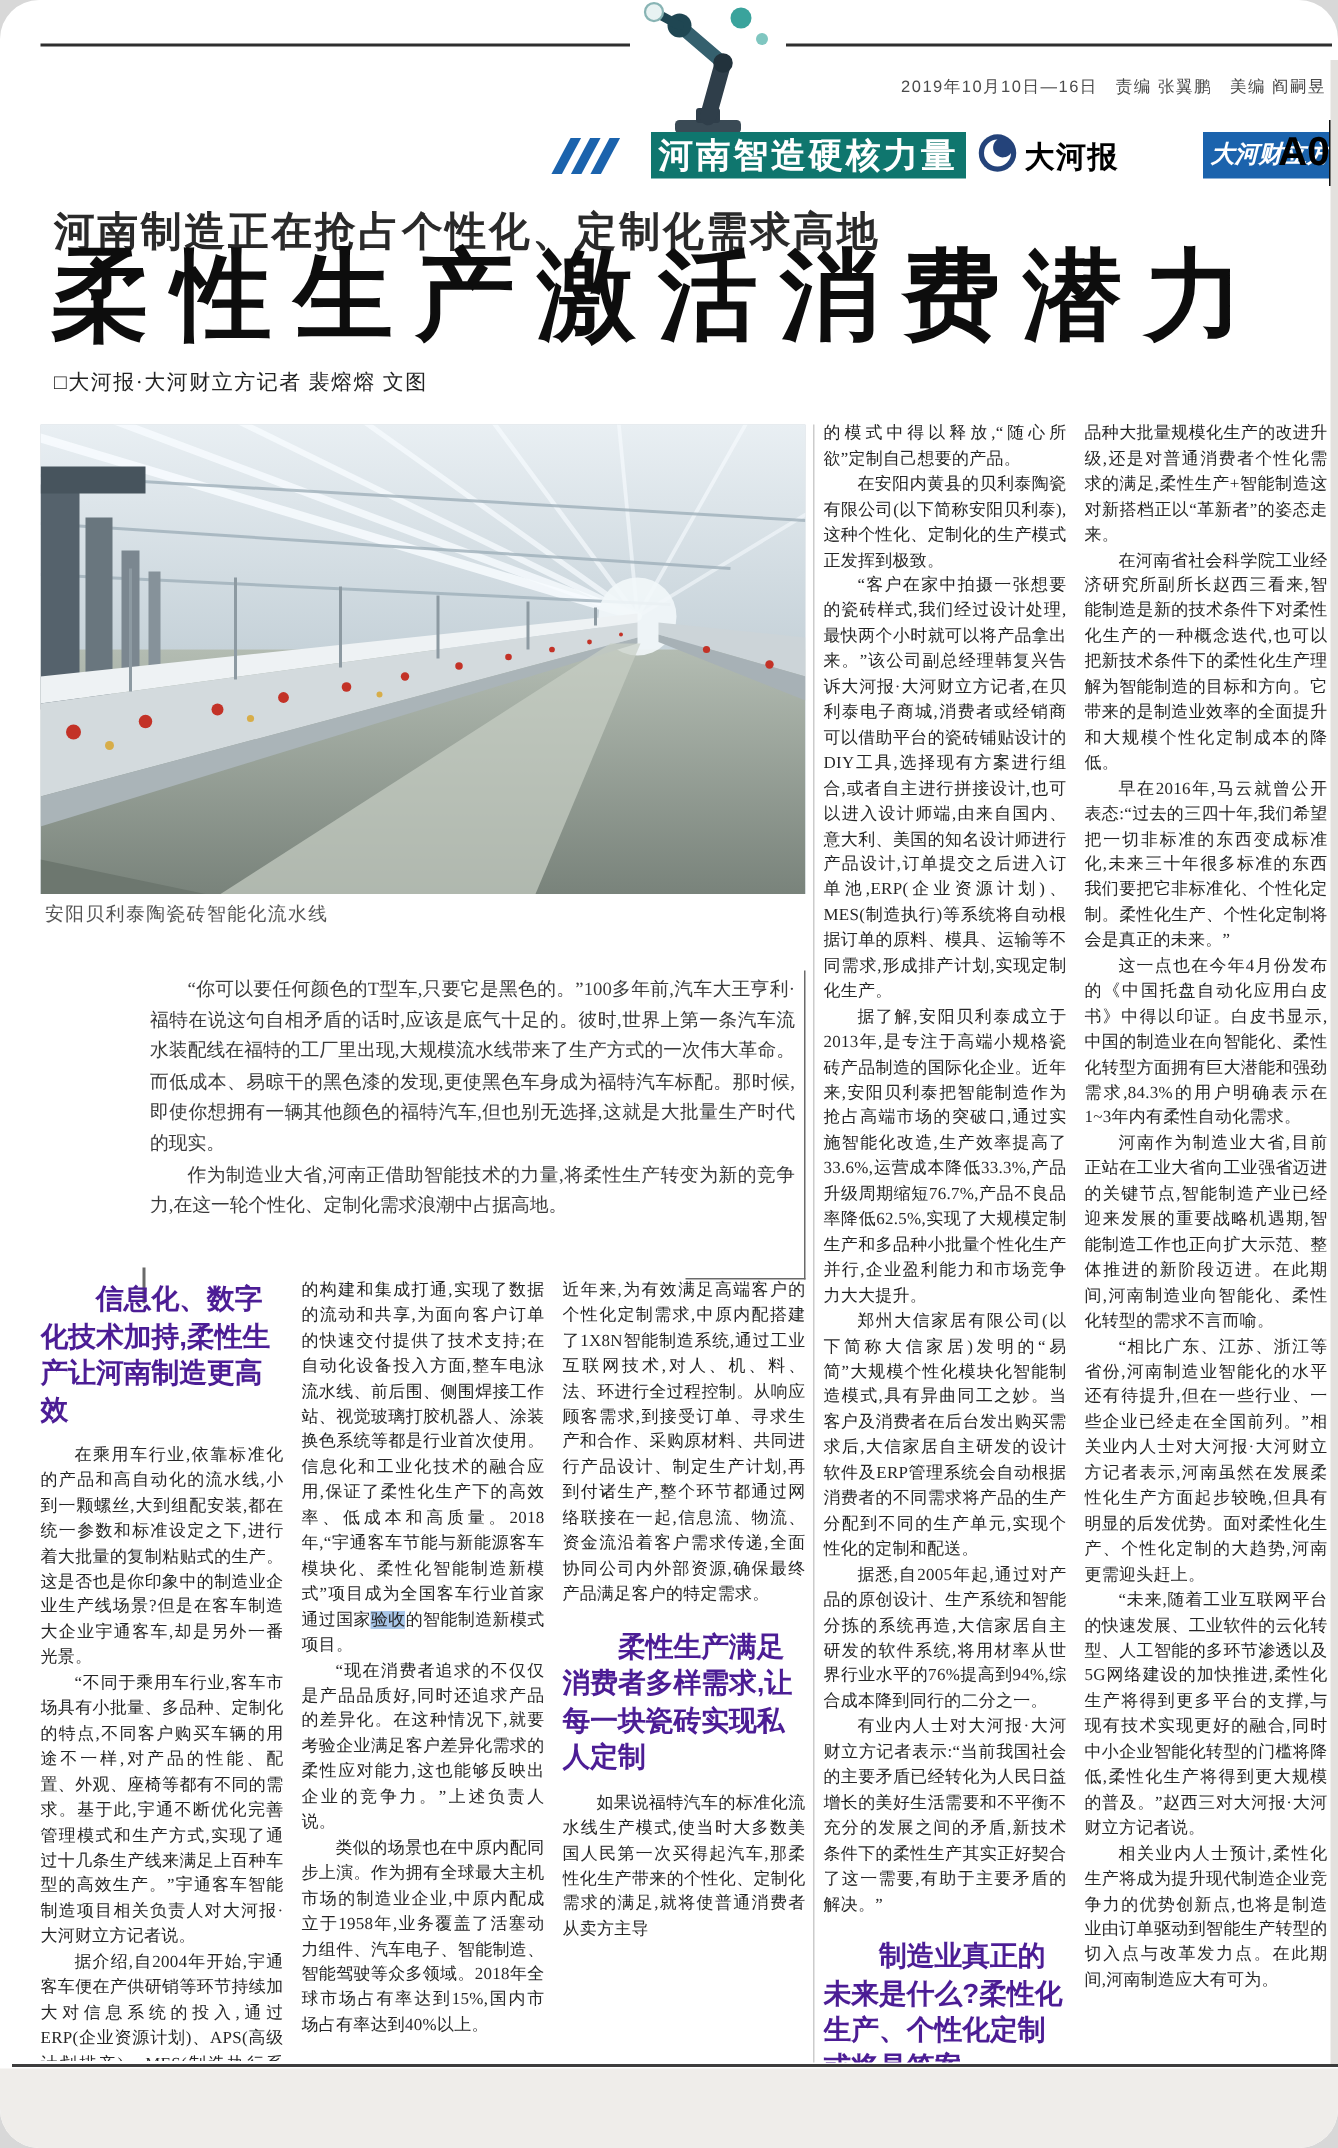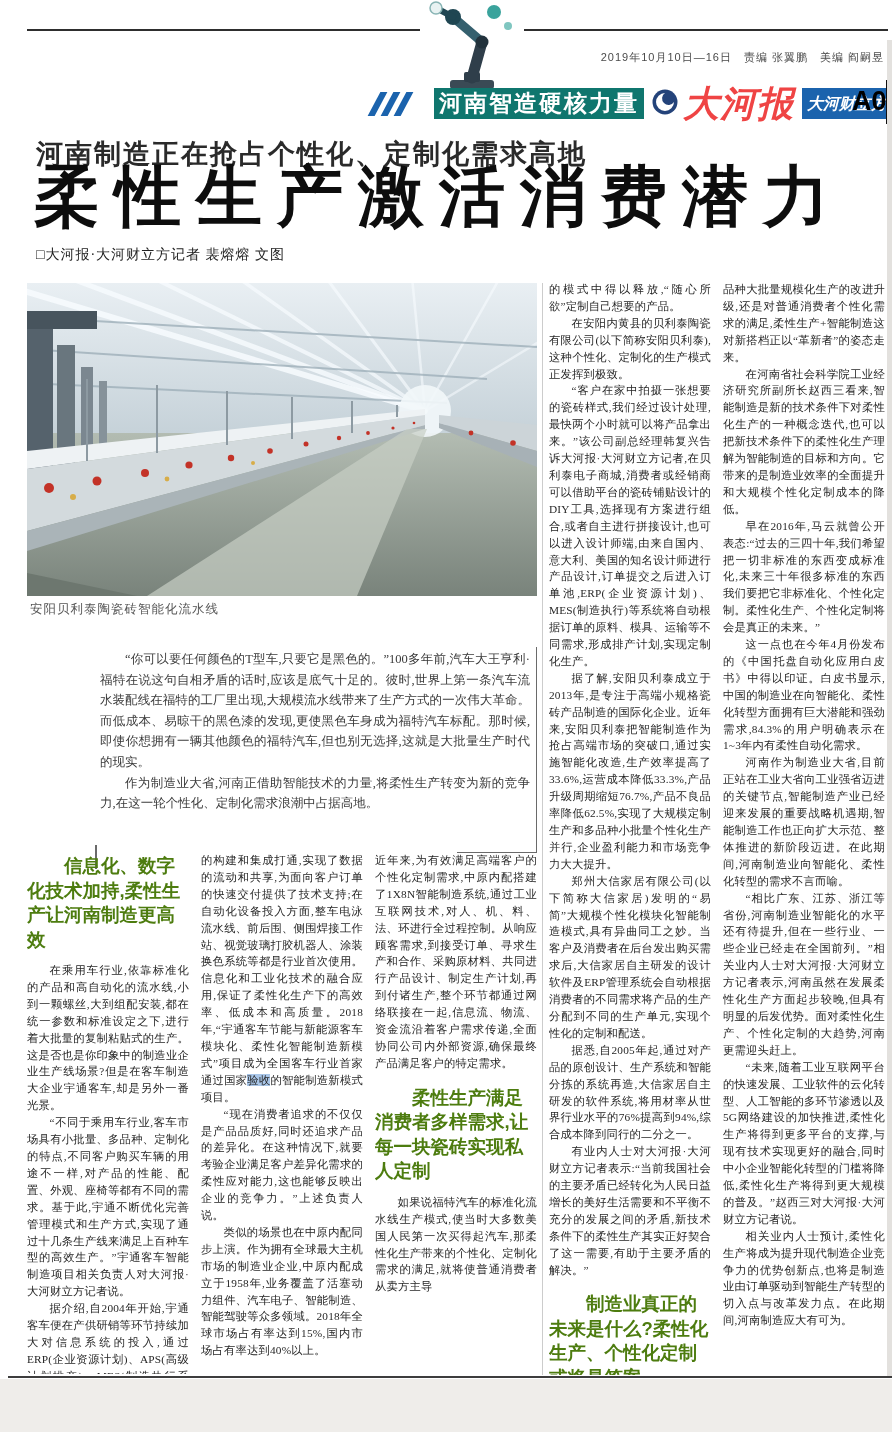--- a/index.html
+++ b/index.html
@@ -1,33 +1,33 @@
 <!DOCTYPE html>
 <html><head>
 <meta charset="utf-8">
 <style>
   html,body{margin:0;padding:0;background:#d8d8d8;}
   .page{position:relative;width:892px;height:1432px;margin:0 auto;background:#ffffff;overflow:hidden;
-        font-family:"Liberation Serif","DejaVu Serif",serif;color:#2b2b2b;}
+        font-family:"Liberation Serif","DejaVu Serif",serif;color:#2b2b2b;border-radius:26px;}
   
   .top-rule{position:absolute;left:27px;top:29px;width:861px;height:2px;background:#2e2e2e;}
   .date-line{position:absolute;top:50px;right:8px;width:400px;text-align:right;
              font-family:"Liberation Sans","DejaVu Sans",sans-serif;font-size:11px;color:#4a4a4a;letter-spacing:1px;}
   .robot{position:absolute;left:420px;top:0px;}
   .stripes{position:absolute;left:374px;top:92px;width:56px;height:24px;}
   .stripes i{position:absolute;top:0;height:24px;background:#1b63ad;transform:skewX(-28deg);}
   .stripes i:nth-child(1){left:0;width:7px;}
   .stripes i:nth-child(2){left:13px;width:7px;}
   .stripes i:nth-child(3){left:26px;width:7px;}
   .masthead-box{position:absolute;left:434px;top:88px;width:210px;height:31px;background:#0f766e;
                 color:#fff;font-family:"Liberation Sans","DejaVu Sans",sans-serif;font-weight:bold;
                 font-size:23px;line-height:31px;text-align:center;letter-spacing:2px;}
   .dahebao{position:absolute;left:652px;top:88px;height:32px;display:flex;align-items:center;gap:5px;}
-  .dahebao .txt{font-family:"Liberation Serif","DejaVu Serif",serif;font-style:italic;font-weight:bold;
-                font-size:36px;color:#ef4444;letter-spacing:1px;}
+  .dahebao .txt{font-family:"Liberation Serif","DejaVu Serif",serif;font-weight:bold;
+                font-size:20px;color:#000000;letter-spacing:1px;}
   .caifang-box{position:absolute;left:802px;top:88px;width:90px;height:31px;background:#1b63ad;color:#fff;
                font-family:"Liberation Serif","DejaVu Serif",serif;font-style:italic;font-weight:bold;
                font-size:16px;line-height:31px;text-align:center;}
   .page-no{position:absolute;left:852px;top:86px;font-family:"Liberation Sans","DejaVu Sans",sans-serif;
            font-size:27px;font-weight:bold;color:#000;}
   .page-no-bar{position:absolute;left:886px;top:80px;width:3px;height:44px;background:#111;}
   
   .kicker{position:absolute;left:36px;top:136px;font-family:"Liberation Sans","DejaVu Sans",sans-serif;
           font-size:27px;font-weight:600;color:#2a2a2a;letter-spacing:2px;}
   .headline{position:absolute;left:34px;top:152px;width:850px;font-size:66px;font-weight:900;
@@ -43,21 +43,21 @@
   .quote p{margin:0;text-indent:2em;font-size:12.5px;line-height:20.6px;color:#3a3a3a;text-align:justify;}
   .q-vline{position:absolute;right:0;top:2px;width:1.5px;height:206px;background:#6a6a6a;}
   .q-foot{position:absolute;right:0;bottom:2px;width:80px;height:1.5px;background:#6a6a6a;}
   .q-tick{position:absolute;left:2px;bottom:-14px;width:1.5px;height:24px;background:#6a6a6a;}
   
   .col{position:absolute;width:162px;top:852px;height:522px;overflow:hidden;}
   .col.tall{top:281px;height:1094px;}
   .col p{margin:0;text-indent:2em;font-size:11.3px;line-height:16.9px;letter-spacing:.2px;
          text-align:justify;color:#262626;}
   .col p.cont{text-indent:0;}
-  .subhead{font-family:"Liberation Sans","DejaVu Sans",sans-serif;font-weight:bold;color:#4d7c0f;
+  .subhead{font-family:"Liberation Sans","DejaVu Sans",sans-serif;font-weight:bold;color:#4c1d95;
            font-size:18.5px;line-height:24.5px;text-indent:2em;margin:2px 0 10px;}
   .subhead.mid{margin-top:14px;}
   .hl{background:#a9c6e8;}
   .divider{position:absolute;left:542px;top:283px;width:1px;height:1092px;background:#cccccc;}
   
   .bottom-rule{position:absolute;left:8px;top:1376px;width:884px;height:2px;background:#3d3d3d;}
   .bottom-band{position:absolute;left:0;top:1379px;width:892px;height:53px;background:#efedea;}
   .right-edge{position:absolute;left:887px;top:40px;width:5px;height:1336px;background:#e3e1de;}
 </style>
 </head>

